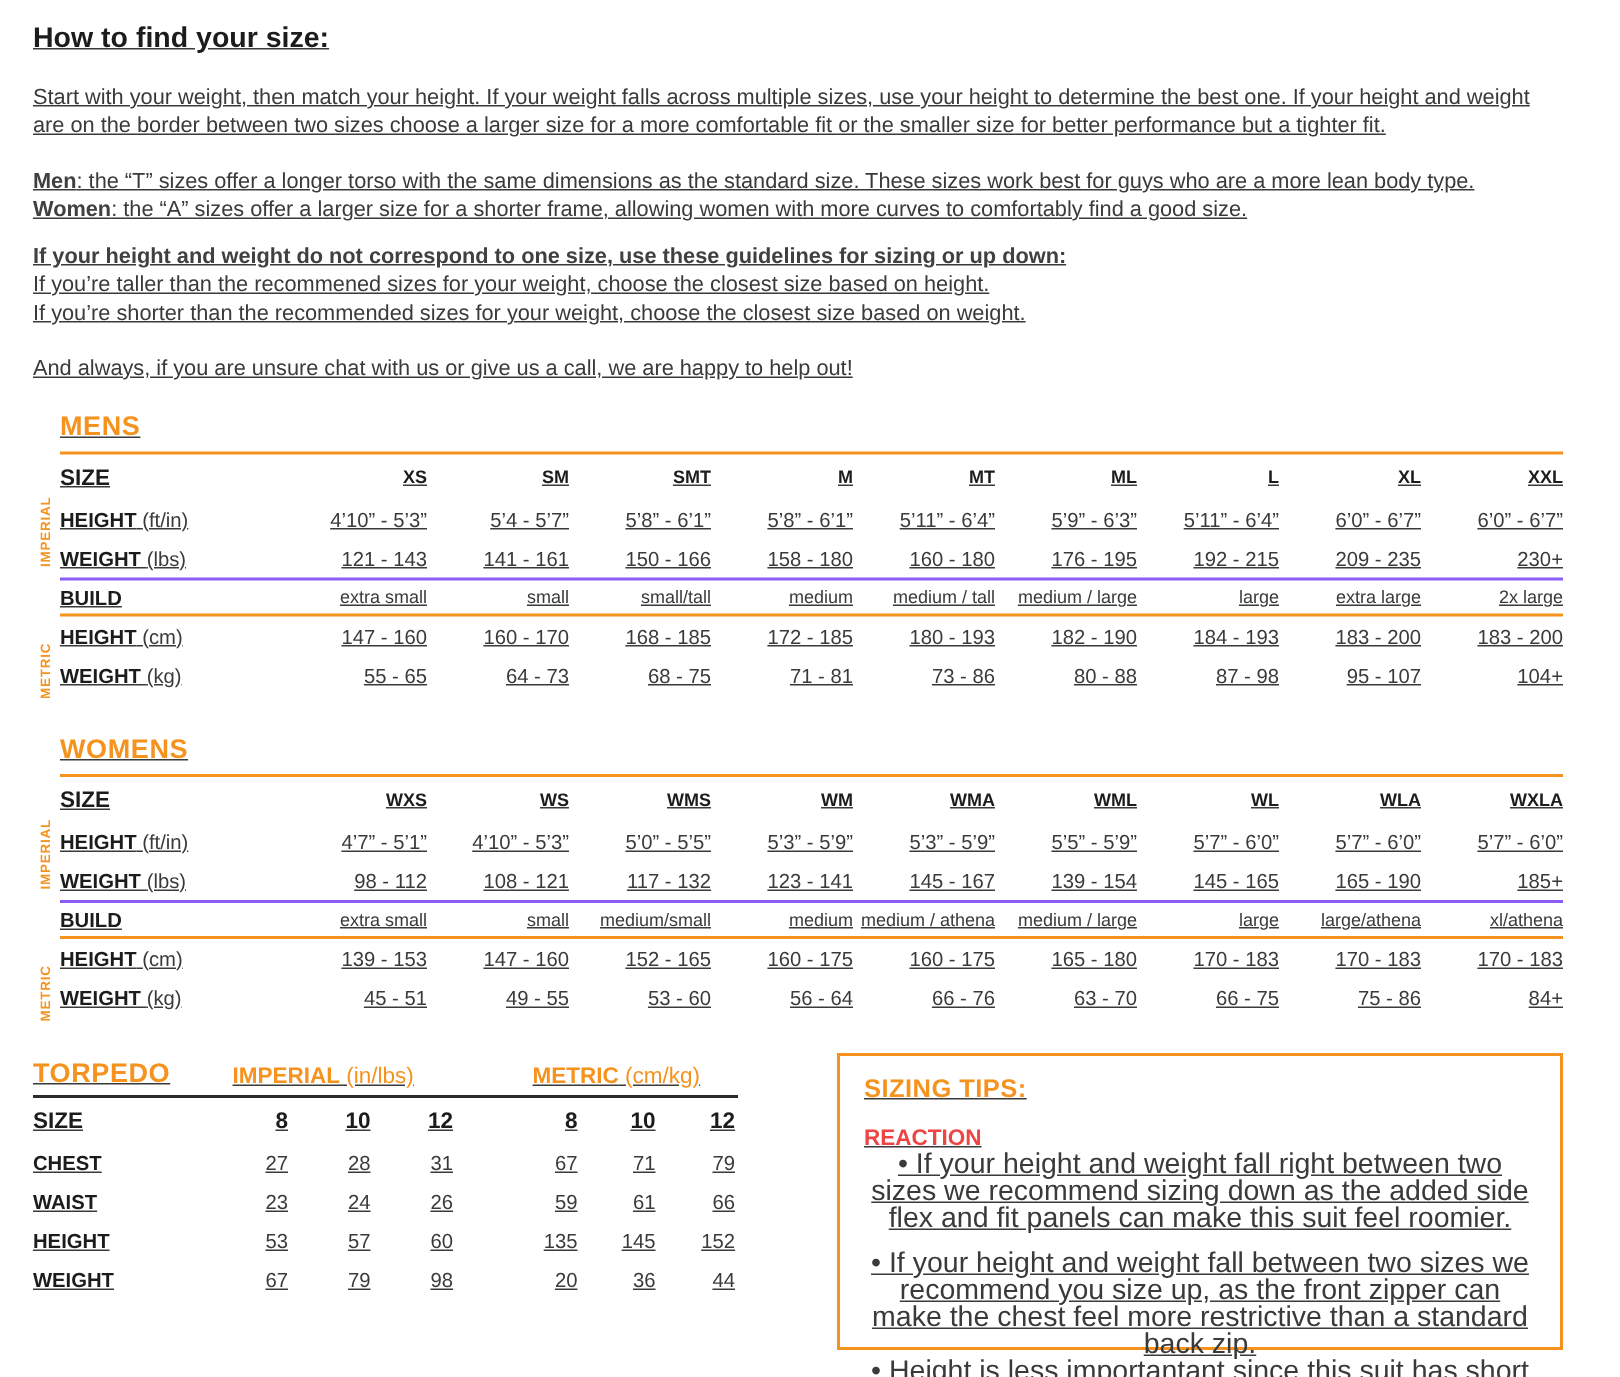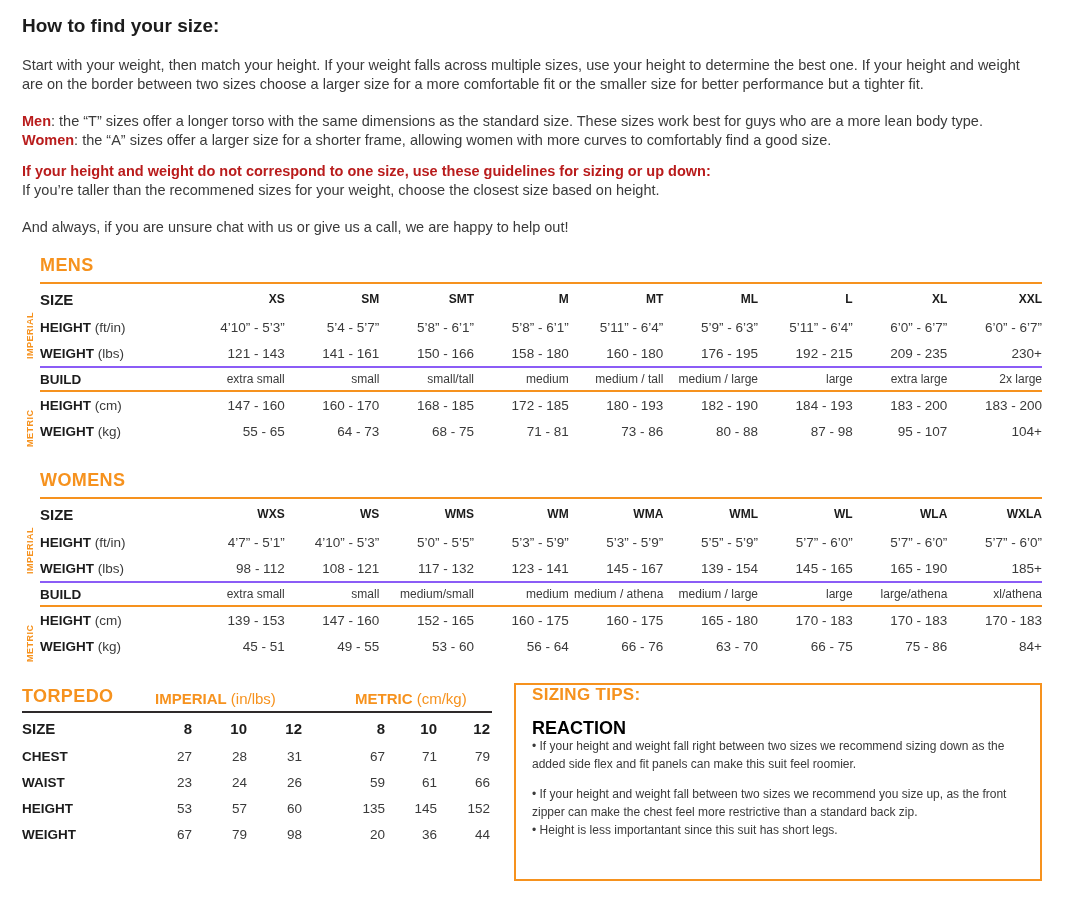--- a/index.html
+++ b/index.html
@@ -1,26 +1,26 @@
 <!DOCTYPE html>
 <html style="--accent: #F6921E;"><head>
 <meta charset="utf-8">
 <style>
   :root { --accent:#F6921E; --ink:#231F20; --body:#3a3a3a; }
   * { box-sizing:border-box; }
   html,body { margin:0; padding:0; background:#fff; }
   .page {
     width:1080px; height:918px; background:#fff; position:relative;
     font-family:"Liberation Sans", sans-serif; color:var(--body);
-    padding:14px 38px 0 22px; overflow:hidden;
+    padding:14px 38px 0 22px; overflow:hidden;text-decoration:underline;
   }
   h1.doc-title { font-size:19px; line-height:24px; margin:0 0 18px 0; color:#1c1c1c; font-weight:bold; }
   .intro p { font-size:14.5px; line-height:19px; margin:0 0 18px 0; }
   .intro p.tight { margin-bottom:12px; }
-  .intro b { color:#b91c1c; }
+  .intro b { color:#404040; }
 
   
   .size-section { position:relative; margin:18px 0 0 18px; }
   .sec-title { color:var(--accent); font-size:18px; font-weight:bold; letter-spacing:.4px; margin:0 0 6px 0; }
   .tbl { border-top:2px solid var(--accent); }
   .t-row { display:grid; grid-template-columns:150px repeat(9,1fr); align-items:center; height:26px; }
   .t-row.head { height:30px; }
   .cells { display:contents; }
   .cell { font-size:13.5px; white-space:nowrap; }
   .cell.val { text-align:right; color:#3a3a3a; }
@@ -46,39 +46,39 @@
   .torp-title { color:var(--accent); font-size:18px; font-weight:bold; letter-spacing:.4px; }
   .torp-unit-head { color:var(--accent); font-size:15px; }
   .torp-unit-head b { font-weight:bold; }
   .torp-row { display:grid; grid-template-columns:130px 40px 55px 55px 83px 52px 53px; align-items:center; height:26px; }
   .torp-row.size-row { height:30px; }
   .torp-row .lbl { font-weight:bold; color:#1c1c1c; font-size:13.5px; }
   .torp-row.size-row .lbl { font-size:15px; }
   .torp-row .num { text-align:right; font-size:13.5px; }
   .torp-row.size-row .num { font-weight:bold; font-size:15px; color:#1c1c1c; }
 
-  .tips-box { flex:1; border:2px solid var(--accent); padding:0 16px 10px 16px; height:198px; }
+  .tips-box { flex:1; border:2px solid var(--accent); padding:12px 16px 10px 16px; height:198px;margin-left:44px; }
   .tips-title { color:var(--accent); font-size:17px; font-weight:bold; letter-spacing:.3px; margin:0 0 14px 0; }
-  .tip-head { font-weight:bold; color:#000000; font-size:18px; margin:0; line-height:18px; }
-  .tip-body { font-size:12px; line-height:18px; margin:0 0 12px 0; }
+  .tip-head { font-weight:bold; color:#ef4444; font-size:15px; margin:0; line-height:18px; }
+  .tip-body { font-size:19px; line-height:18px; margin:0 0 12px 0;text-align:center; }
 </style>
 </head>
 <body>
 
 <div class="page">
 
   <h1 class="doc-title">How to find your size:</h1>
 
   <div class="intro">
     <p>Start with your weight, then match your height. If your weight falls across multiple sizes, use your height to determine the best one. If your height and weight are on the border between two sizes choose a larger size for a more comfortable fit or the smaller size for better performance but a tighter fit.</p>
     <p class="tight"><b>Men</b><span>: the “T” sizes offer a longer torso with the same dimensions as the standard size. These sizes work best for guys who are a more lean body type.</span><br>
       <b>Women</b><span>: the “A” sizes offer a larger size for a shorter frame, allowing women with more curves to comfortably find a good size.</span></p>
     <p><b>If your height and weight do not correspond to one size, use these guidelines for sizing or up down:</b><br>
       <span>If you’re taller than the recommened sizes for your weight, choose the closest size based on height.</span><br>
-      </p>
+      <span>If you’re shorter than the recommended sizes for your weight, choose the closest size based on weight.</span></p>
     <p>And always, if you are unsure chat with us or give us a call, we are happy to help out!</p>
   </div>
 
   <section class="size-section">
     <div class="rot-label rot-imperial">IMPERIAL</div>
     <div class="rot-label rot-metric">METRIC</div>
     <h2 class="sec-title">MENS</h2>
     <div class="tbl">
       <div class="t-row head">
         <div class="cell label size-label">SIZE</div>

